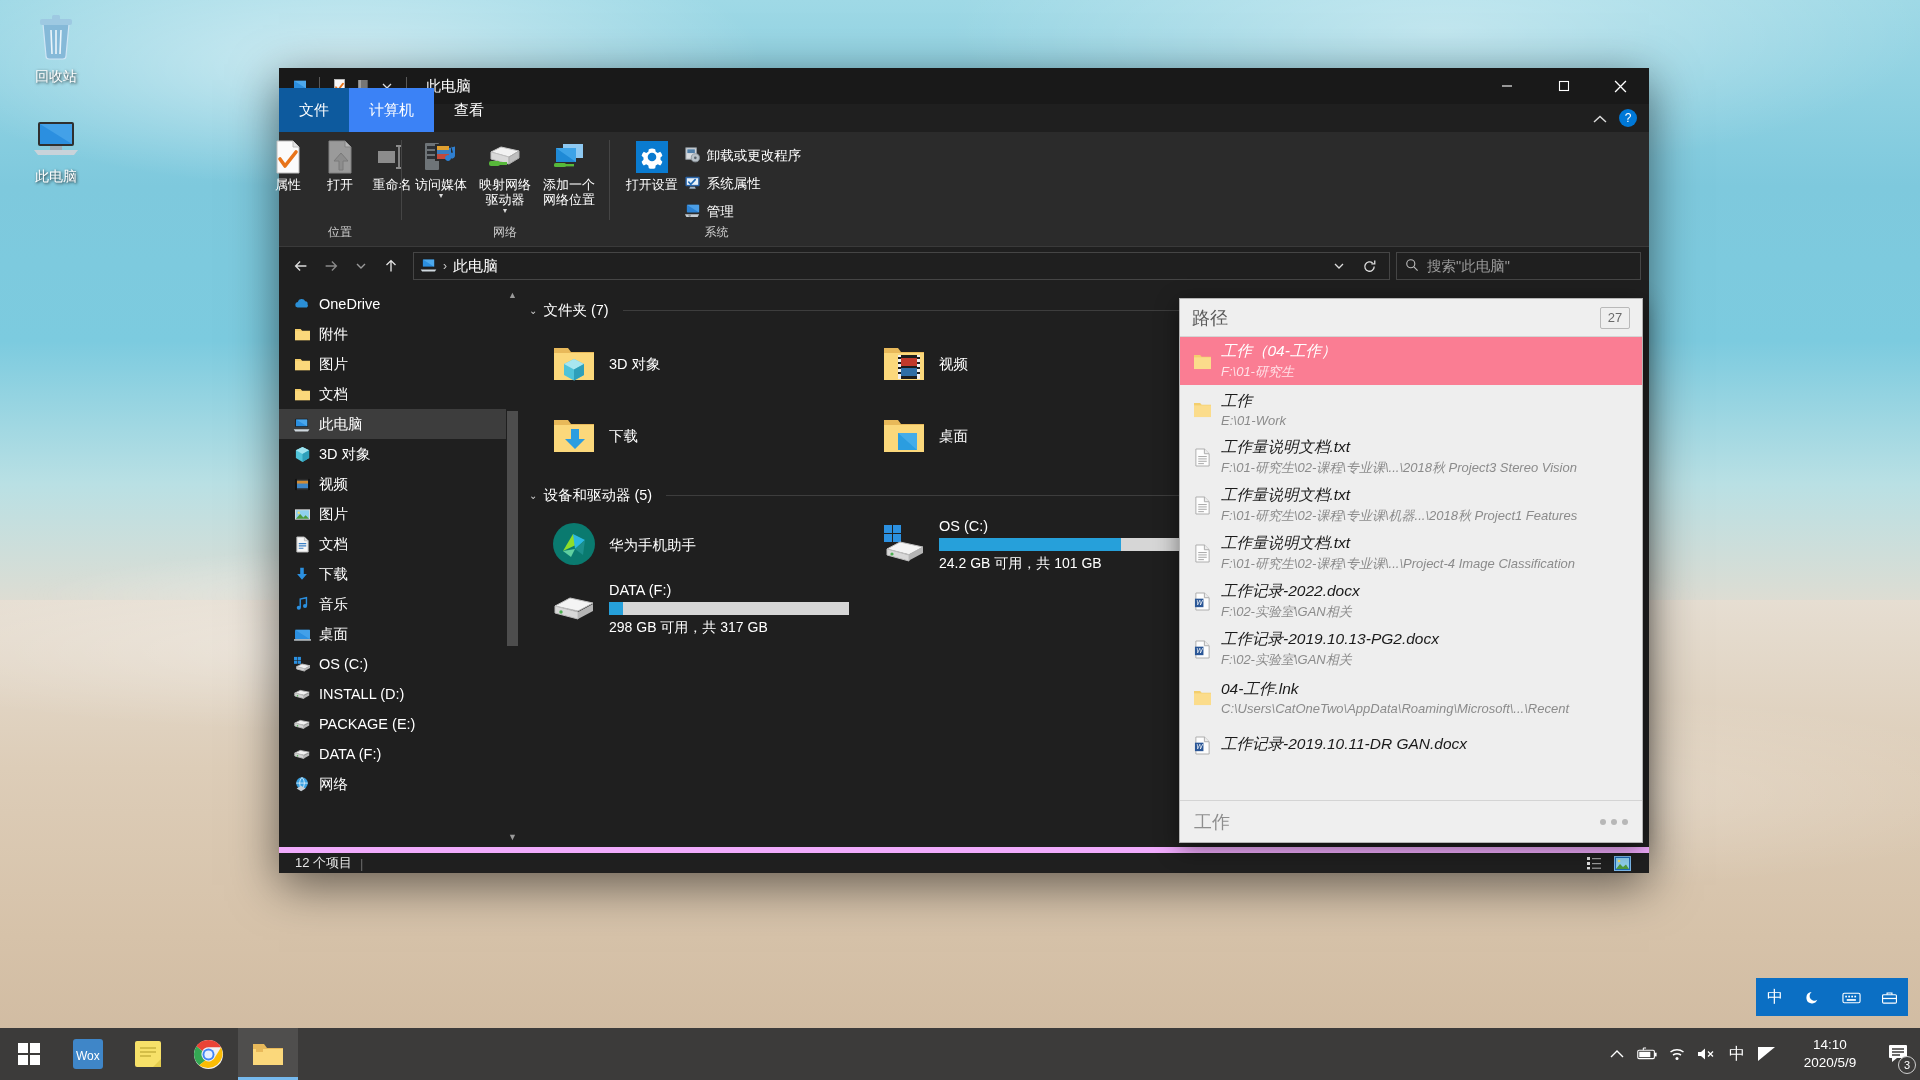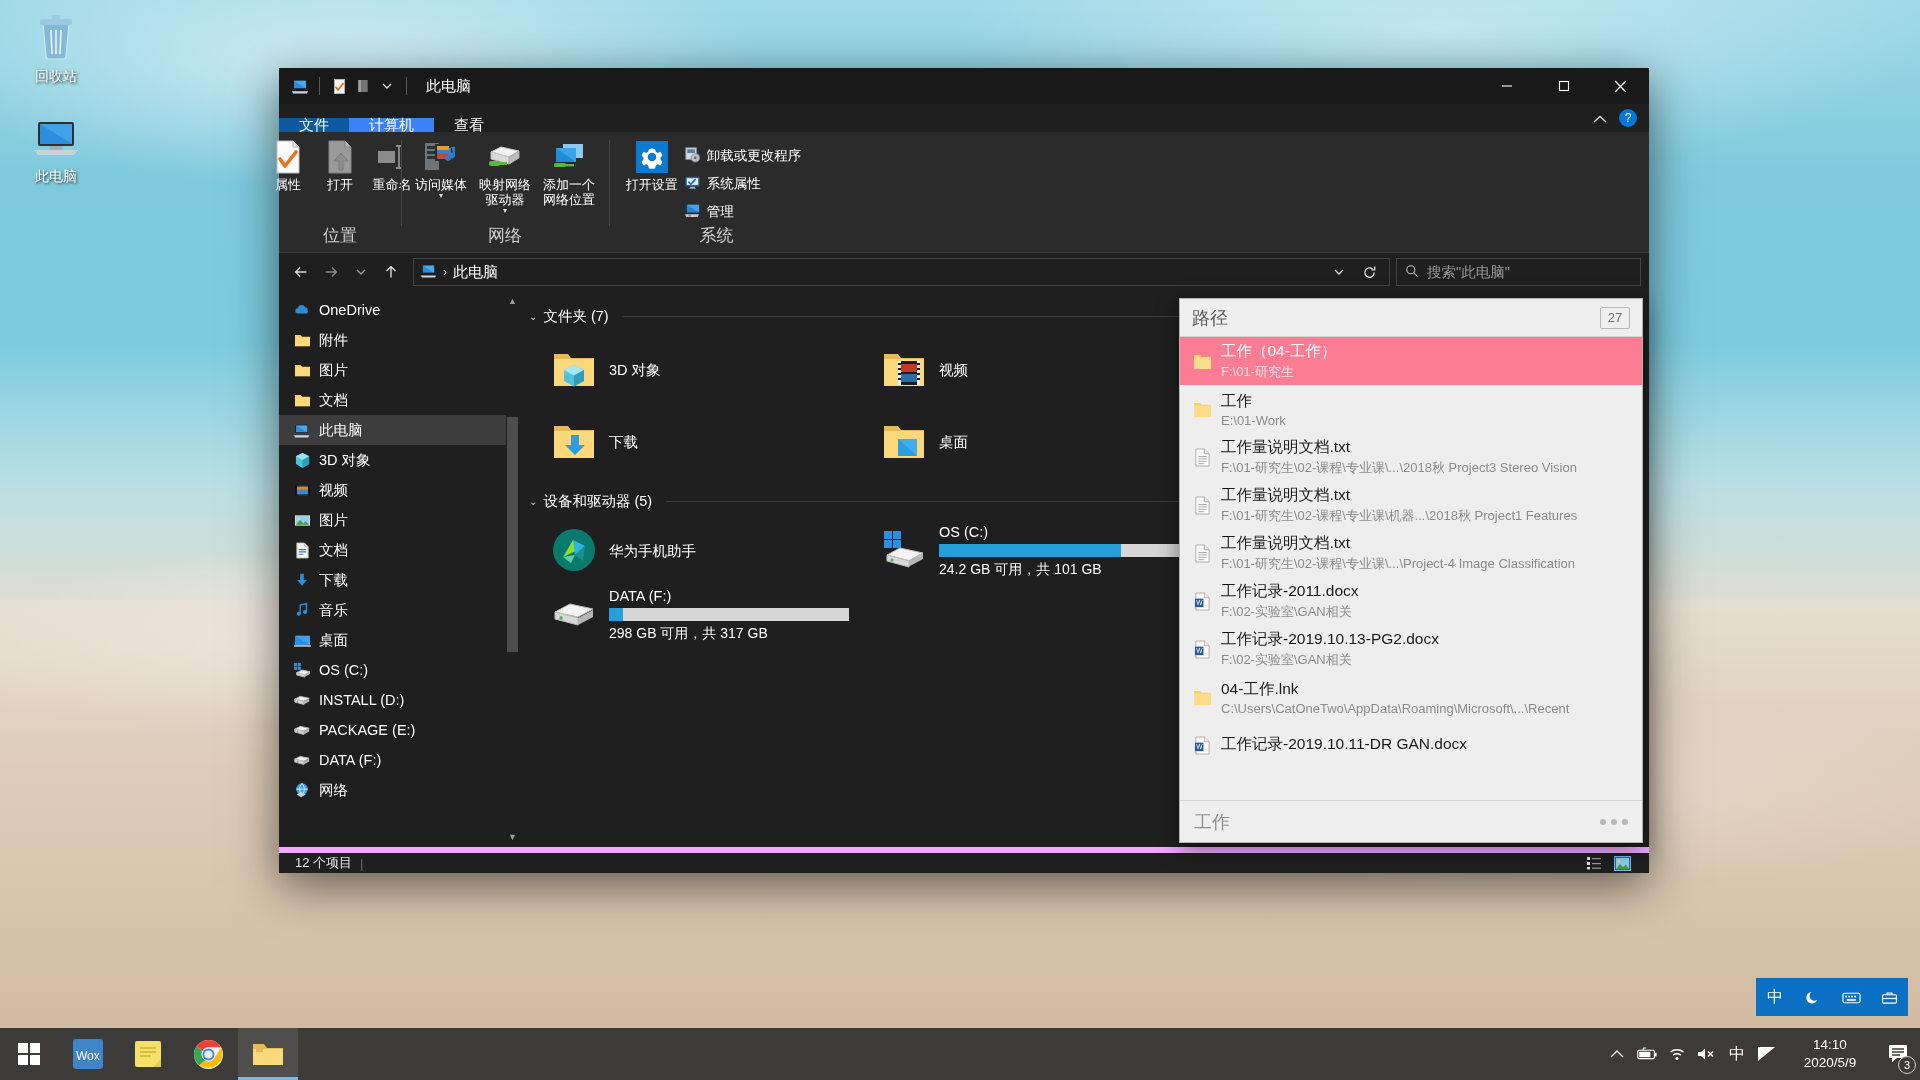--- a/index.html
+++ b/index.html
@@ -66,42 +66,42 @@
     width: 57px; height: 36px; display: flex; align-items: center; justify-content: center;
     color: #fff;
   }
 
   
   .tabbar {
     height: 28px; background: #1f1f1f; display: flex; align-items: flex-end;
     flex: 0 0 28px; position: relative;
   }
   .tab {
-    height: 14px; padding: 0 20px; display: flex; align-items: center;
+    height: 44px; padding: 0 20px; display: flex; align-items: center;
     font-size: 15px; color: #ffffff;
   }
   .tab.file { background: #0d5a9e; color: #fff; font-weight: normal; }
   .tab.active { background: #3b82f6; }
   .tabbar-right { margin-left: auto; display: flex; align-items: center; gap: 12px; padding-right: 12px; height: 28px;}
   .helpcircle {
     width: 18px; height: 18px; border-radius: 50%; background: #0078d7;
     color: #fff; font-size: 12px; display: flex; align-items: center; justify-content: center;
   }
 
   
   .ribbon {
     background: #2b2b2b; flex: 0 0 108px; display: flex; position: relative;
     border-bottom: 1px solid #3a3a3a;
   }
   .rgroup { display: flex; flex-direction: column; align-items: center; position: relative; padding: 0 6px;}
   .rgroup + .rgroup::before {
     content:""; position:absolute; left:0; top:8px; bottom:26px; width:1px; background:#454545;
   }
   .rgroup-items { display: flex; flex: 1; align-items: flex-start; padding-top: 6px; }
-  .rgroup-label { font-size: 17px; color: #d0d0d0; padding-bottom: 5px; }
+  .rgroup-label { font-size: 12px; color: #d0d0d0; padding-bottom: 5px; }
   .rbtn {
     width: 52px; display: flex; flex-direction: column; align-items: center;
     font-size: 13px; color: #fff; line-height: 15px; text-align: center; padding-top: 2px;
   }
   .rbtn .ico { height: 34px; display: flex; align-items: center; justify-content: center; margin-bottom: 3px; }
   .rbtn.wide { width: 64px; }
   .rsmall-col { display: flex; flex-direction: column; gap: 4px; padding-top: 6px; }
   .rsmall {
     display: flex; align-items: center; gap: 6px; font-size: 13.5px; color: #fff;
     padding: 2px 6px 2px 2px; height: 24px;
@@ -191,21 +191,21 @@
   .pp-header {
     height: 38px; display: flex; align-items: center; padding: 15px 12px;
     border-bottom: 1px solid #d4d4d4; background: #efefef;
   }
   .pp-title { font-size: 18px; color: #5a5a5a; }
   .pp-count {
     margin-left: auto; min-width: 30px; height: 22px; border: 1px solid #b9b9b9;
     border-radius: 2px; font-size: 13px; color: #6a6a6a;
     display: flex; align-items: center; justify-content: center; padding: 0 6px;
   }
-  .pp-list { flex: 1; overflow: hidden; }
+  .pp-list { flex: 1; overflow: hidden; font-style: italic; }
   .pp-row {
     height: 48px; display: flex; align-items: center; gap: 9px; padding: 0 10px 0 12px;
   }
   .pp-row.sel { background: #fa7d93; }
   .pp-row .ico { width: 20px; height: 22px; flex: 0 0 20px; display:flex;align-items:center;justify-content:center;}
   .pp-texts { display: flex; flex-direction: column; gap: 1px; min-width: 0; }
   .pp-name { font-size: 15.5px; color: #1a1a1a; white-space: nowrap; }
   .pp-path { font-size: 13px; color: #8b8b8b; white-space: nowrap; }
   .pp-row.sel .pp-name { color: #fff; }
   .pp-row.sel .pp-path { color: #ffe2e8; }
@@ -1014,21 +1014,21 @@
     <div class="pp-row">
       <span class="ico">
         <svg width="17" height="19" viewBox="0 0 18 20">
           <path d="M2 1 h9 l5 5 v13 H2 Z" fill="#fdfdfd" stroke="#aaa"></path>
           <path d="M11 1 v5 h5" fill="#ececec" stroke="#aaa"></path>
           <rect x="1" y="7" width="9" height="9" fill="#2b5797"></rect>
           <text x="2.4" y="14" font-size="7" fill="#fff" font-family="sans-serif">W</text>
         </svg>
       </span>
       <span class="pp-texts">
-        <span class="pp-name">工作记录-2011.docx</span>
+        <span class="pp-name">工作记录-2022.docx</span>
         <span class="pp-path">F:\02-实验室\GAN相关</span>
       </span>
     </div>
 
     <div class="pp-row">
       <span class="ico">
         <svg width="17" height="19" viewBox="0 0 18 20">
           <path d="M2 1 h9 l5 5 v13 H2 Z" fill="#fdfdfd" stroke="#aaa"></path>
           <path d="M11 1 v5 h5" fill="#ececec" stroke="#aaa"></path>
           <rect x="1" y="7" width="9" height="9" fill="#2b5797"></rect>

